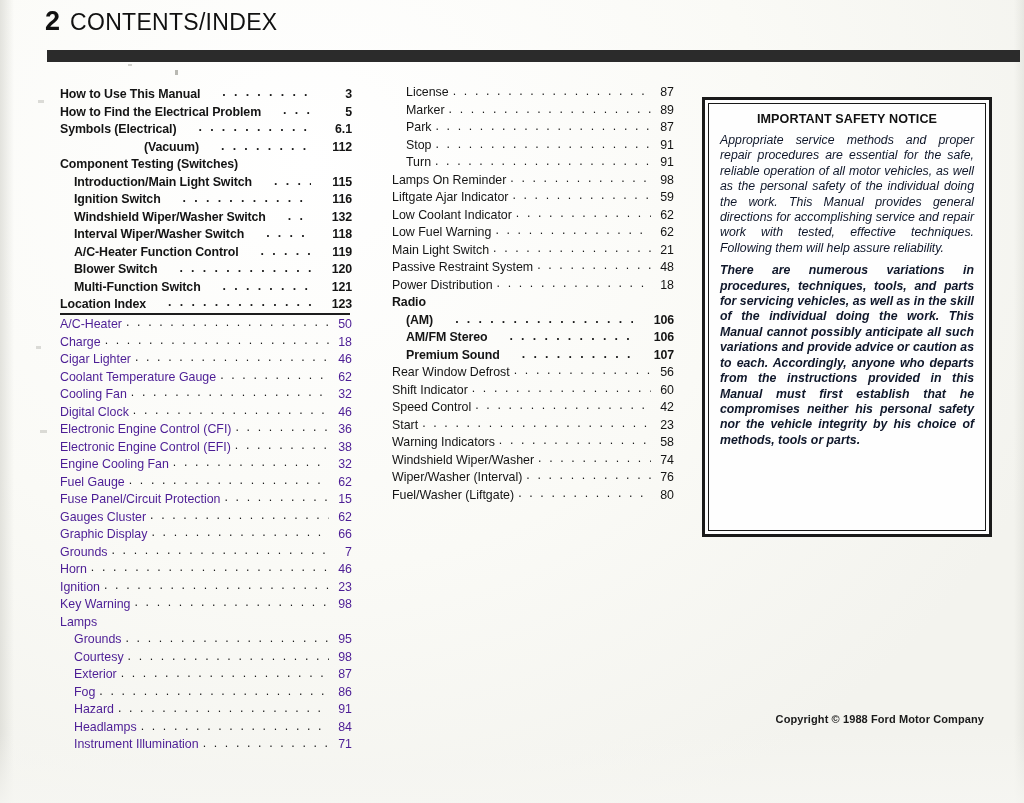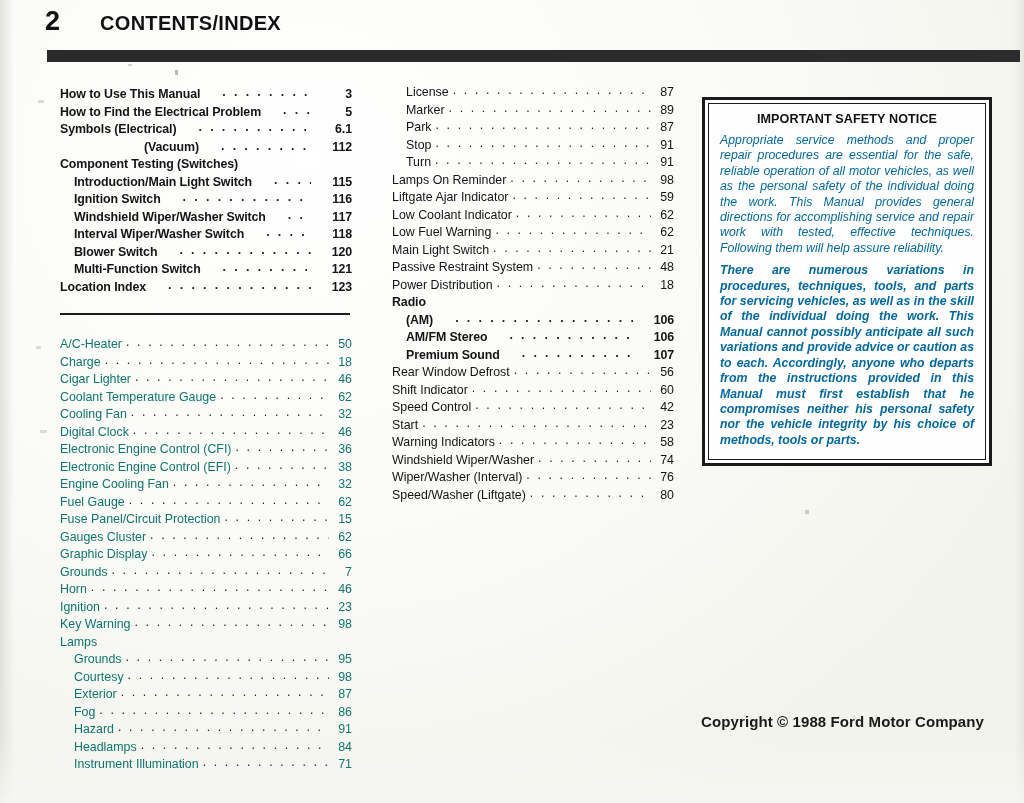--- a/index.html
+++ b/index.html
@@ -56,23 +56,23 @@
     display: flex;
     align-items: baseline;
     color: #111;
   }
   #page-number-head {
     font-size: 27px;
     font-weight: bold;
     letter-spacing: 0px;
   }
   #page-title {
-    font-size: 20px;
-    font-weight: bold;
-    margin-left: 40px;
+    font-size: 23px;
+    font-weight: normal;
+    margin-left: 10px;
     letter-spacing: 0.3px;
   }
   #header-rule {
     position: absolute;
     left: 47px;
     top: 50px;
     width: 973px;
     height: 12px;
     background: #2b2b2b;
   }
@@ -115,47 +115,47 @@
     line-height: 17.5px;
   }
   .entry .pagenum {
     flex: 0 0 auto;
     text-align: right;
     min-width: 20px;
   }
   .entry.bold { font-weight: bold; letter-spacing: -0.1px; gap: 18px; }
   .entry.bold .leader::before { font-weight: bold; letter-spacing: 2.4px; }
   .entry.noleader .leader::before { content: ""; }
-  .ind1 { padding-left: 14px; }
+  .ind1 { padding-left: 14px; align-items: center; }
   .ind3 { padding-left: 84px; align-items: center; }
 
   #col1-rule {
     position: absolute;
     left: 60px;
     top: 313px;
     width: 290px;
     height: 2px;
     background: #1d1d1d;
   }
   #col1-lower {
     position: absolute;
     left: 60px;
-    top: 336px;
+    top: 316px;
     width: 292px;
     font-size: 12.4px;
-    color: #0f766e;
+    color: #4c1d95;
   }
 
   
   #safety-box {
     position: absolute;
     left: 702px;
     top: 97px;
     width: 290px;
-    height: 369px;
+    height: 440px;
     border: 3px solid #1a1a1a;
     background: #fefefe;
     box-sizing: border-box;
     padding: 0;
   }
   #safety-inner {
     position: absolute;
     inset: 3px;
     border: 1px solid #1a1a1a;
     box-sizing: border-box;
@@ -168,33 +168,33 @@
     font-weight: bold;
     color: #111;
     margin-bottom: 7px;
     letter-spacing: 0.1px;
   }
   .safety-para {
     font-family: "Liberation Sans", sans-serif;
     font-style: italic;
     font-size: 12.3px;
     line-height: 15.4px;
-    color: #0369a1;
+    color: #0f172a;
     text-align: justify;
     margin: 0 0 7px 0;
     hyphens: manual;
   }
   .safety-para:last-child { margin-bottom: 8px; font-weight: bold; }
 
   
   #copyright {
     position: absolute;
     right: 40px;
     top: 713px;
-    font-size: 15px;
+    font-size: 11px;
     font-weight: bold;
     color: #1a1a1a;
     letter-spacing: 0.1px;
   }
 
   
   .speck { position: absolute; background: #b9b9b3; pointer-events: none; }
 </style>
 </head>
 <body>
@@ -251,26 +251,31 @@
         <span class="pagenum">115</span>
       </div>
       <div class="entry bold ind1">
         <span class="label">Ignition Switch</span>
         <span class="leader"></span>
         <span class="pagenum">116</span>
       </div>
       <div class="entry bold ind1">
         <span class="label">Windshield Wiper/Washer Switch</span>
         <span class="leader"></span>
-        <span class="pagenum">117</span>
+        <span class="pagenum">132</span>
       </div>
       <div class="entry bold ind1">
         <span class="label">Interval Wiper/Washer Switch</span>
         <span class="leader"></span>
         <span class="pagenum">118</span>
+      </div>
+      <div class="entry bold ind1">
+        <span class="label">A/C-Heater Function Control</span>
+        <span class="leader"></span>
+        <span class="pagenum">119</span>
       </div>
       <div class="entry bold ind1">
         <span class="label">Blower Switch</span>
         <span class="leader"></span>
         <span class="pagenum">120</span>
       </div>
       <div class="entry bold ind1">
         <span class="label">Multi-Function Switch</span>
         <span class="leader"></span>
         <span class="pagenum">121</span>
@@ -522,21 +527,21 @@
         <span class="label">Windshield Wiper/Washer</span>
         <span class="leader"></span>
         <span class="pagenum">74</span>
       </div>
       <div class="entry">
         <span class="label">Wiper/Washer (Interval)</span>
         <span class="leader"></span>
         <span class="pagenum">76</span>
       </div>
       <div class="entry">
-        <span class="label">Speed/Washer (Liftgate)</span>
+        <span class="label">Fuel/Washer (Liftgate)</span>
         <span class="leader"></span>
         <span class="pagenum">80</span>
       </div>
     </div>
 
   <div id="safety-box">
     <div id="safety-inner">
       <div id="safety-title">IMPORTANT SAFETY NOTICE</div>
       <p class="safety-para">Appropriate service methods and proper repair procedures are essential for the safe, reliable operation of all motor vehicles, as well as the personal safety of the individual doing the work. This Manual provides general directions for accomplishing service and repair work with tested, effective techniques. Following them will help assure reliability.</p>
       <p class="safety-para">There are numerous variations in procedures, techniques, tools, and parts for servicing vehicles, as well as in the skill of the individual doing the work. This Manual cannot possibly anticipate all such variations and provide advice or caution as to each. Accordingly, anyone who departs from the instructions provided in this Manual must first establish that he compromises neither his personal safety nor the vehicle integrity by his choice of methods, tools or parts.</p>

